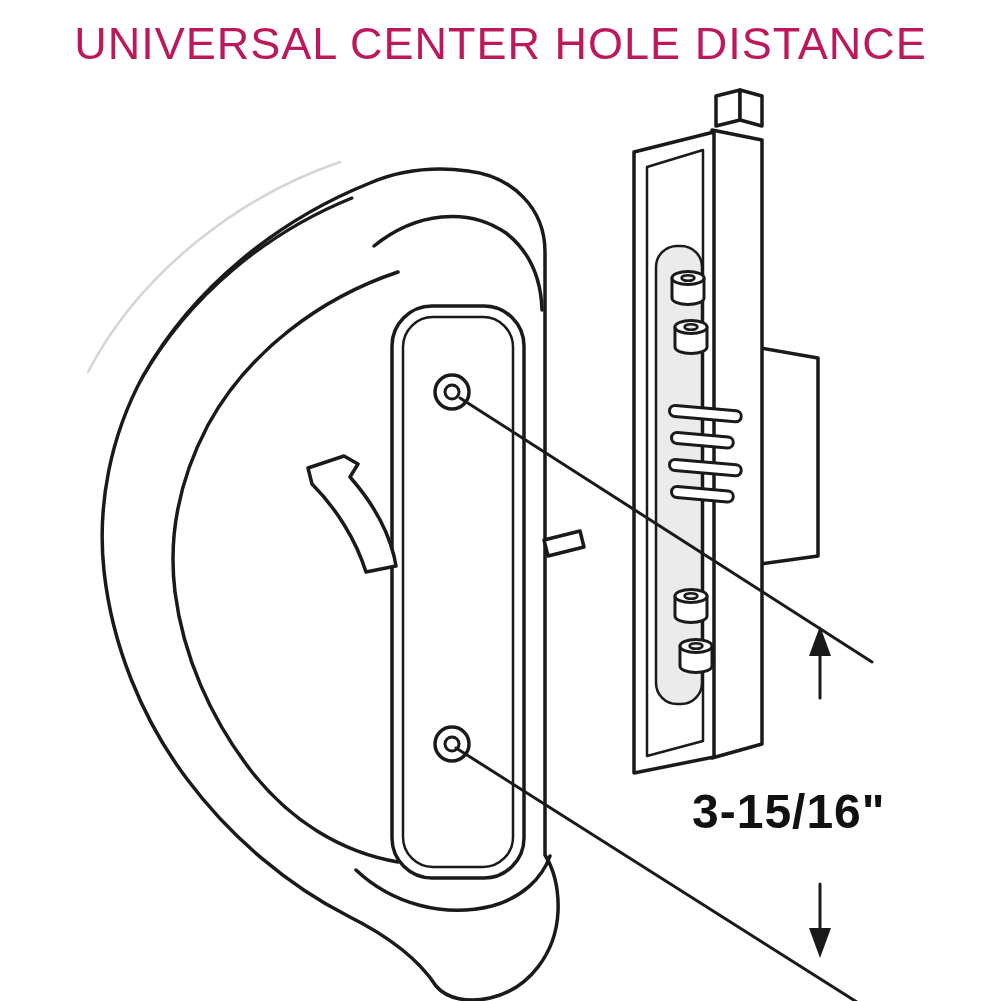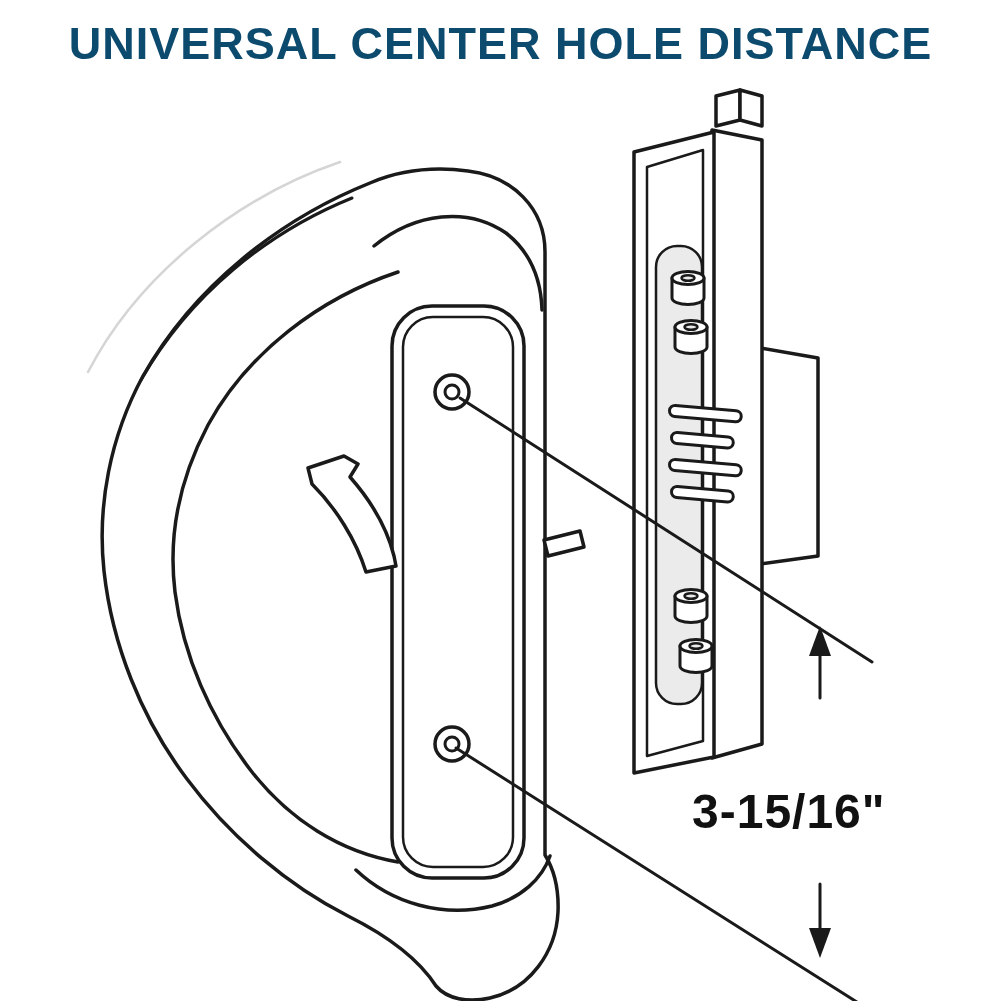--- a/index.html
+++ b/index.html
@@ -16,23 +16,23 @@
     font-family: "Liberation Sans", sans-serif;
   }
   .title {
     position: absolute;
     top: 18px;
     left: 0;
     width: 100%;
     margin: 0;
     text-align: center;
     font-size: 45px;
-    font-weight: 700;
+    font-weight: 400;
     letter-spacing: 1px;
-    color: #0c4a6e;
+    color: #be185d;
     z-index: 3;
     white-space: nowrap;
   }
   .measurement {
     position: absolute;
     left: 692px;
     top: 784px;
     font-size: 48px;
     font-weight: 700;
     color: #111111;

